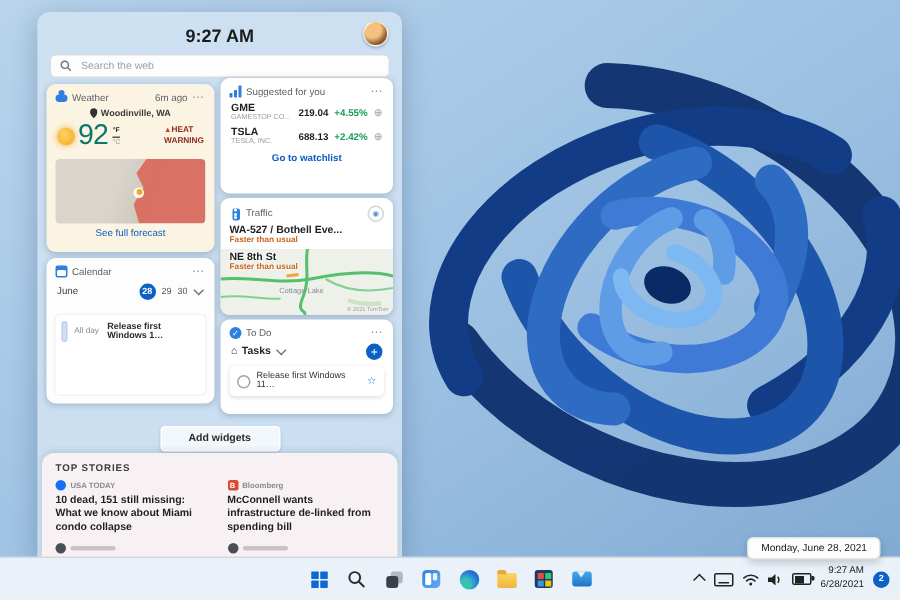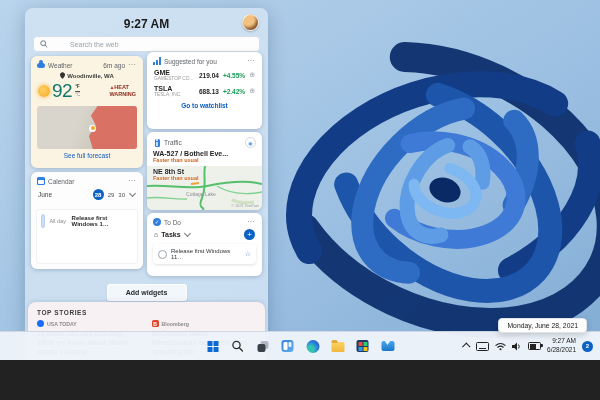--- a/index.html
+++ b/index.html
@@ -1,17 +1,17 @@
 <!DOCTYPE html>
 <html><head>
 <meta charset="utf-8">
 <style>
   html,body{margin:0;padding:0;background:#222;}
   #screen{
-    position:relative;width:600px;height:360px;overflow:hidden;
+    position:relative;width:600px;height:400px;overflow:hidden;
     font-family:"Liberation Sans",sans-serif;
     -webkit-font-smoothing:antialiased;
   }
   #wallpaper{position:absolute;inset:0;}
   
   .widgets-panel{
     position:absolute;left:25px;top:8px;width:243px;height:364px;
     background:rgba(208,227,242,.88);
     border-radius:8px 8px 0 0;
     box-shadow:0 4px 18px rgba(20,40,70,.25);
@@ -19,21 +19,21 @@
   }
   .panel-time{position:absolute;top:9px;left:0;width:100%;text-align:center;
     font-size:12px;font-weight:700;color:#1b1b1b;}
   .avatar{position:absolute;top:6px;right:9px;width:15px;height:15px;border-radius:50%;
     background:radial-gradient(circle at 35% 30%,#f3c27e 0 40%,#8a5a34 70%,#5d3a1f 100%);
     border:1px solid rgba(255,255,255,.8);box-shadow:0 1px 2px rgba(0,0,0,.25);}
   .searchbar{position:absolute;left:8px;top:28px;width:227px;height:16px;
     background:#fdfdfd;border:1px solid #d5dde4;border-radius:4px;
     display:flex;align-items:center;gap:4px;padding:0 6px;box-sizing:border-box;}
   .searchbar input{border:none;outline:none;background:transparent;flex:1;
-    font-size:7px;color:#333;font-family:"Liberation Sans",sans-serif;margin-left:16px;}
+    font-size:7px;color:#333;font-family:"Liberation Sans",sans-serif;}
   .searchbar input::placeholder{color:#9aa3ab;}
   .card{position:absolute;background:#fff;border-radius:6px;
     box-shadow:0 1px 4px rgba(50,70,100,.28);overflow:hidden;box-sizing:border-box;}
   .card-head{display:flex;align-items:center;gap:3px;padding:5px 6px 2px 6px;
     font-size:6.5px;color:#5f6368;}
   .card-head .spacer{flex:1;}
   .dots{color:#8b949c;font-size:8px;line-height:4px;letter-spacing:1px;}
   
   #weather-card{left:6px;top:48px;width:112px;height:112px;background:#fbf4e2;}
   .wx-loc{display:flex;justify-content:center;align-items:center;gap:2px;

